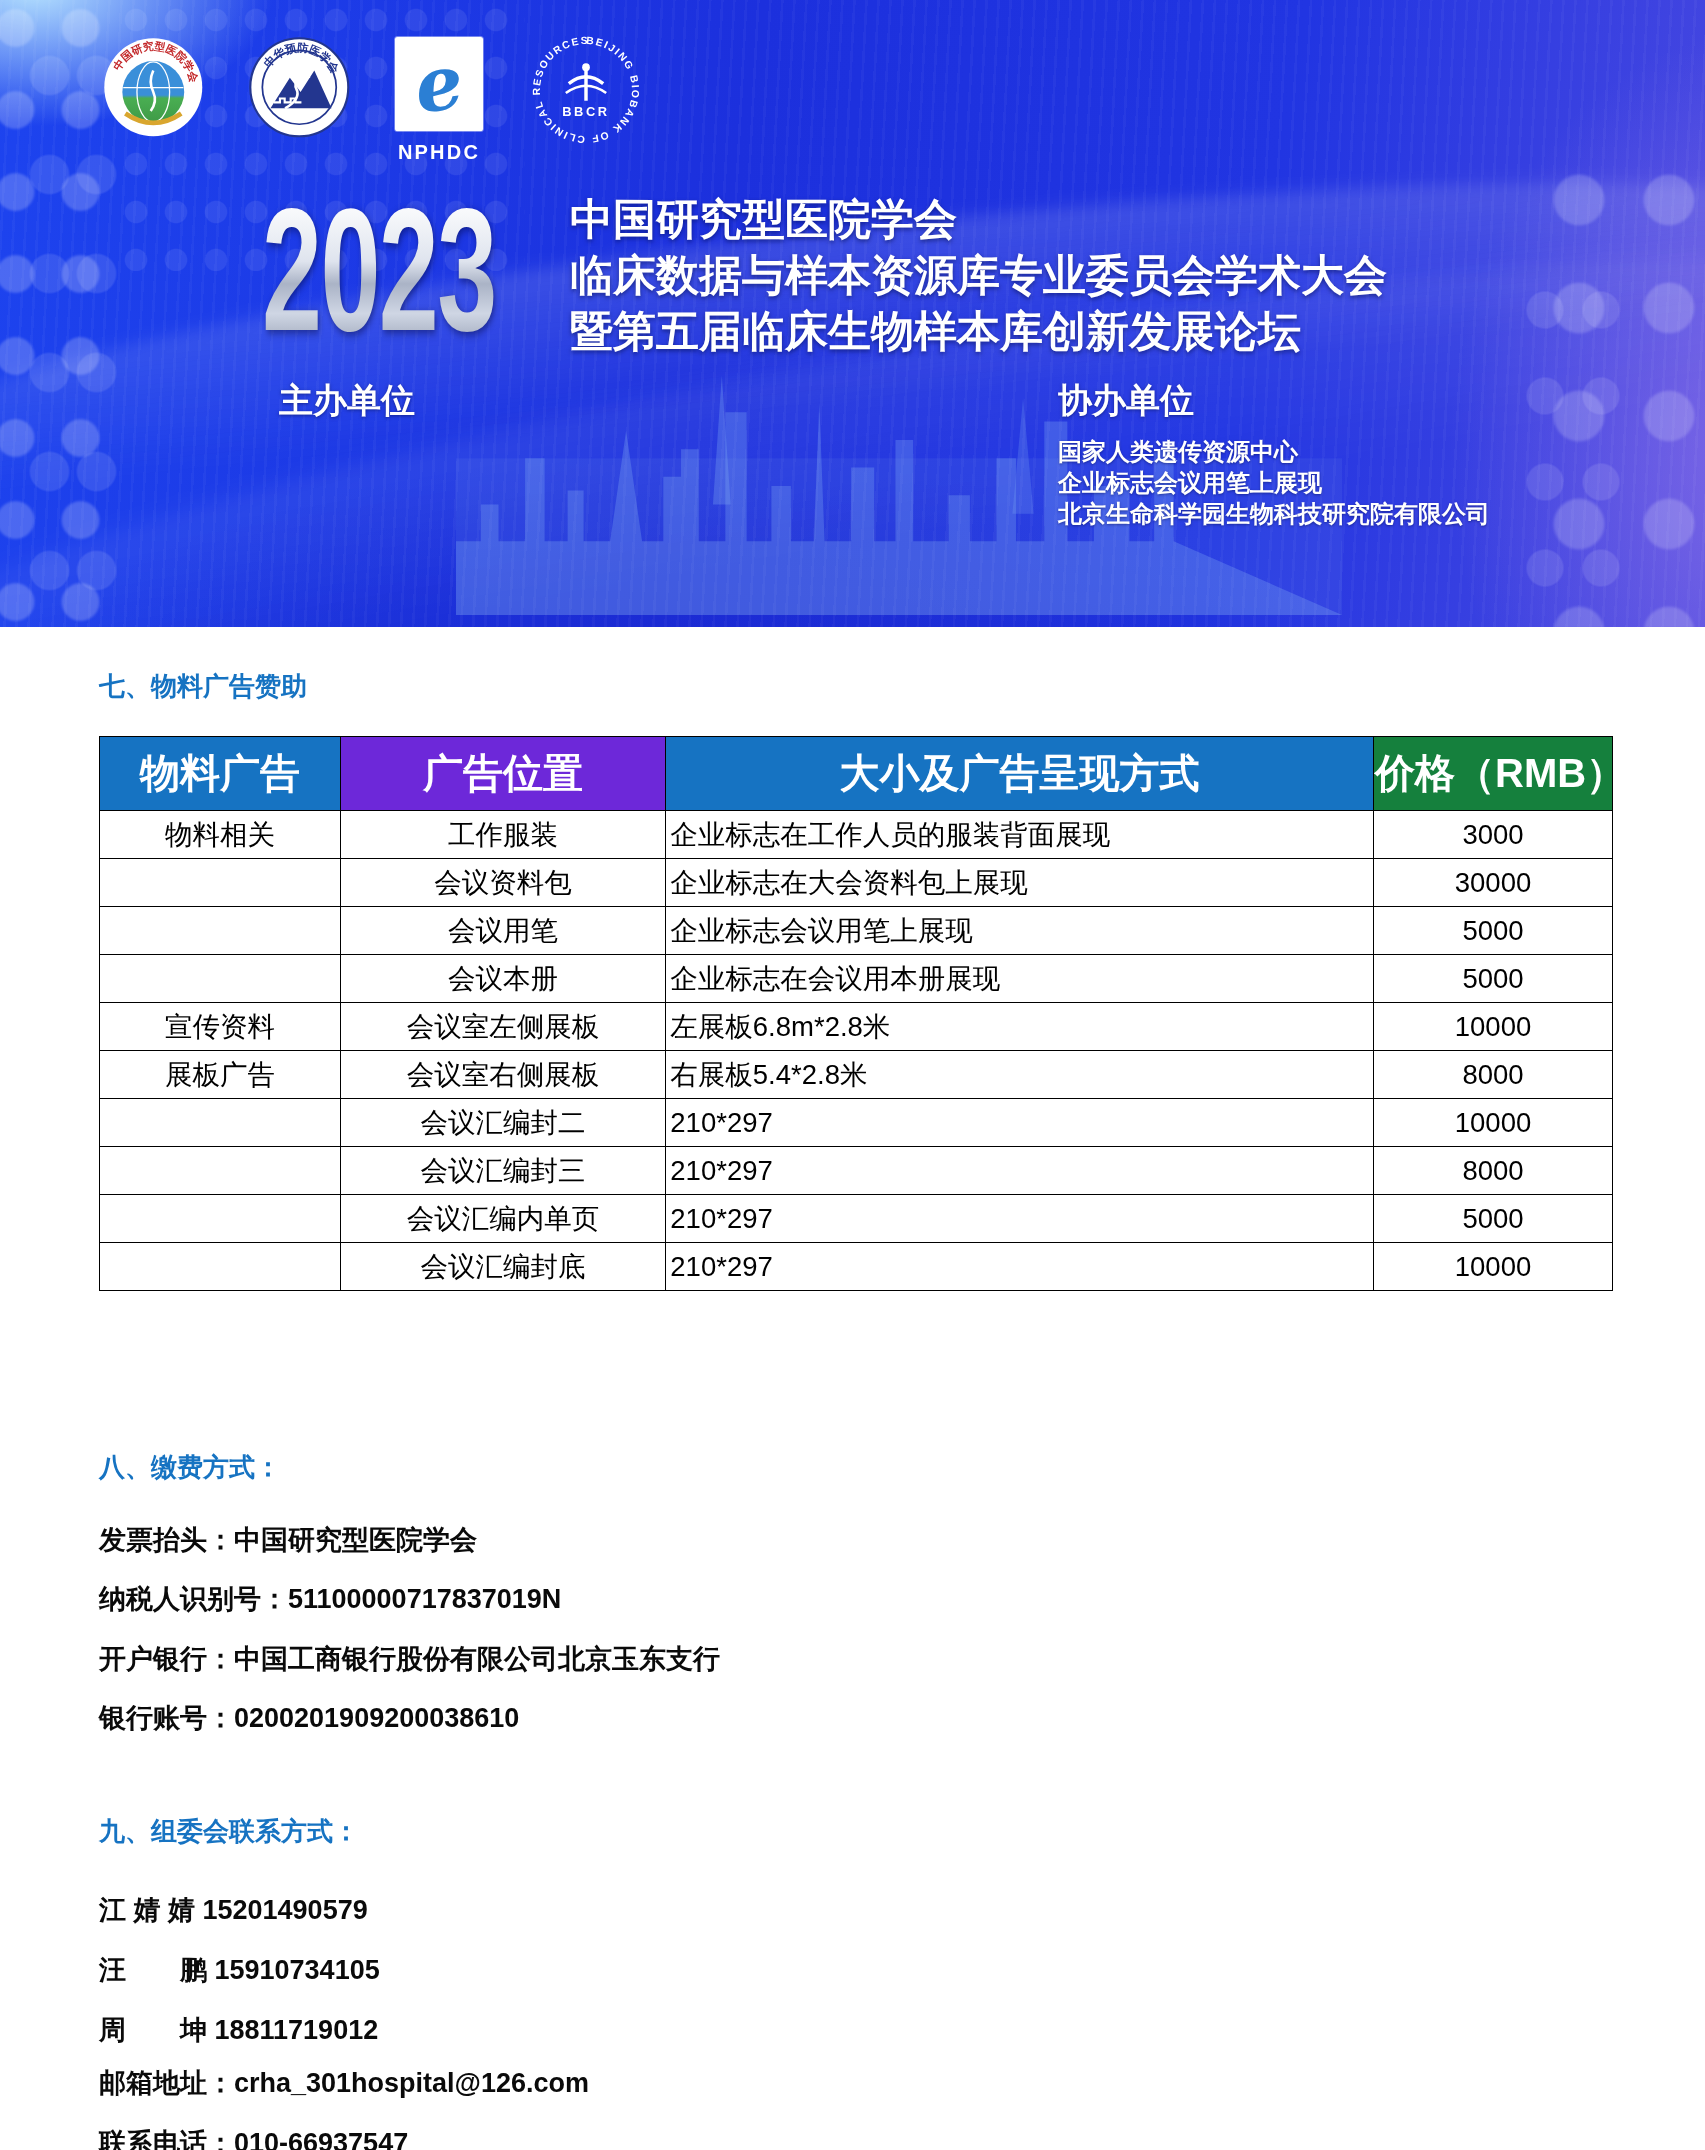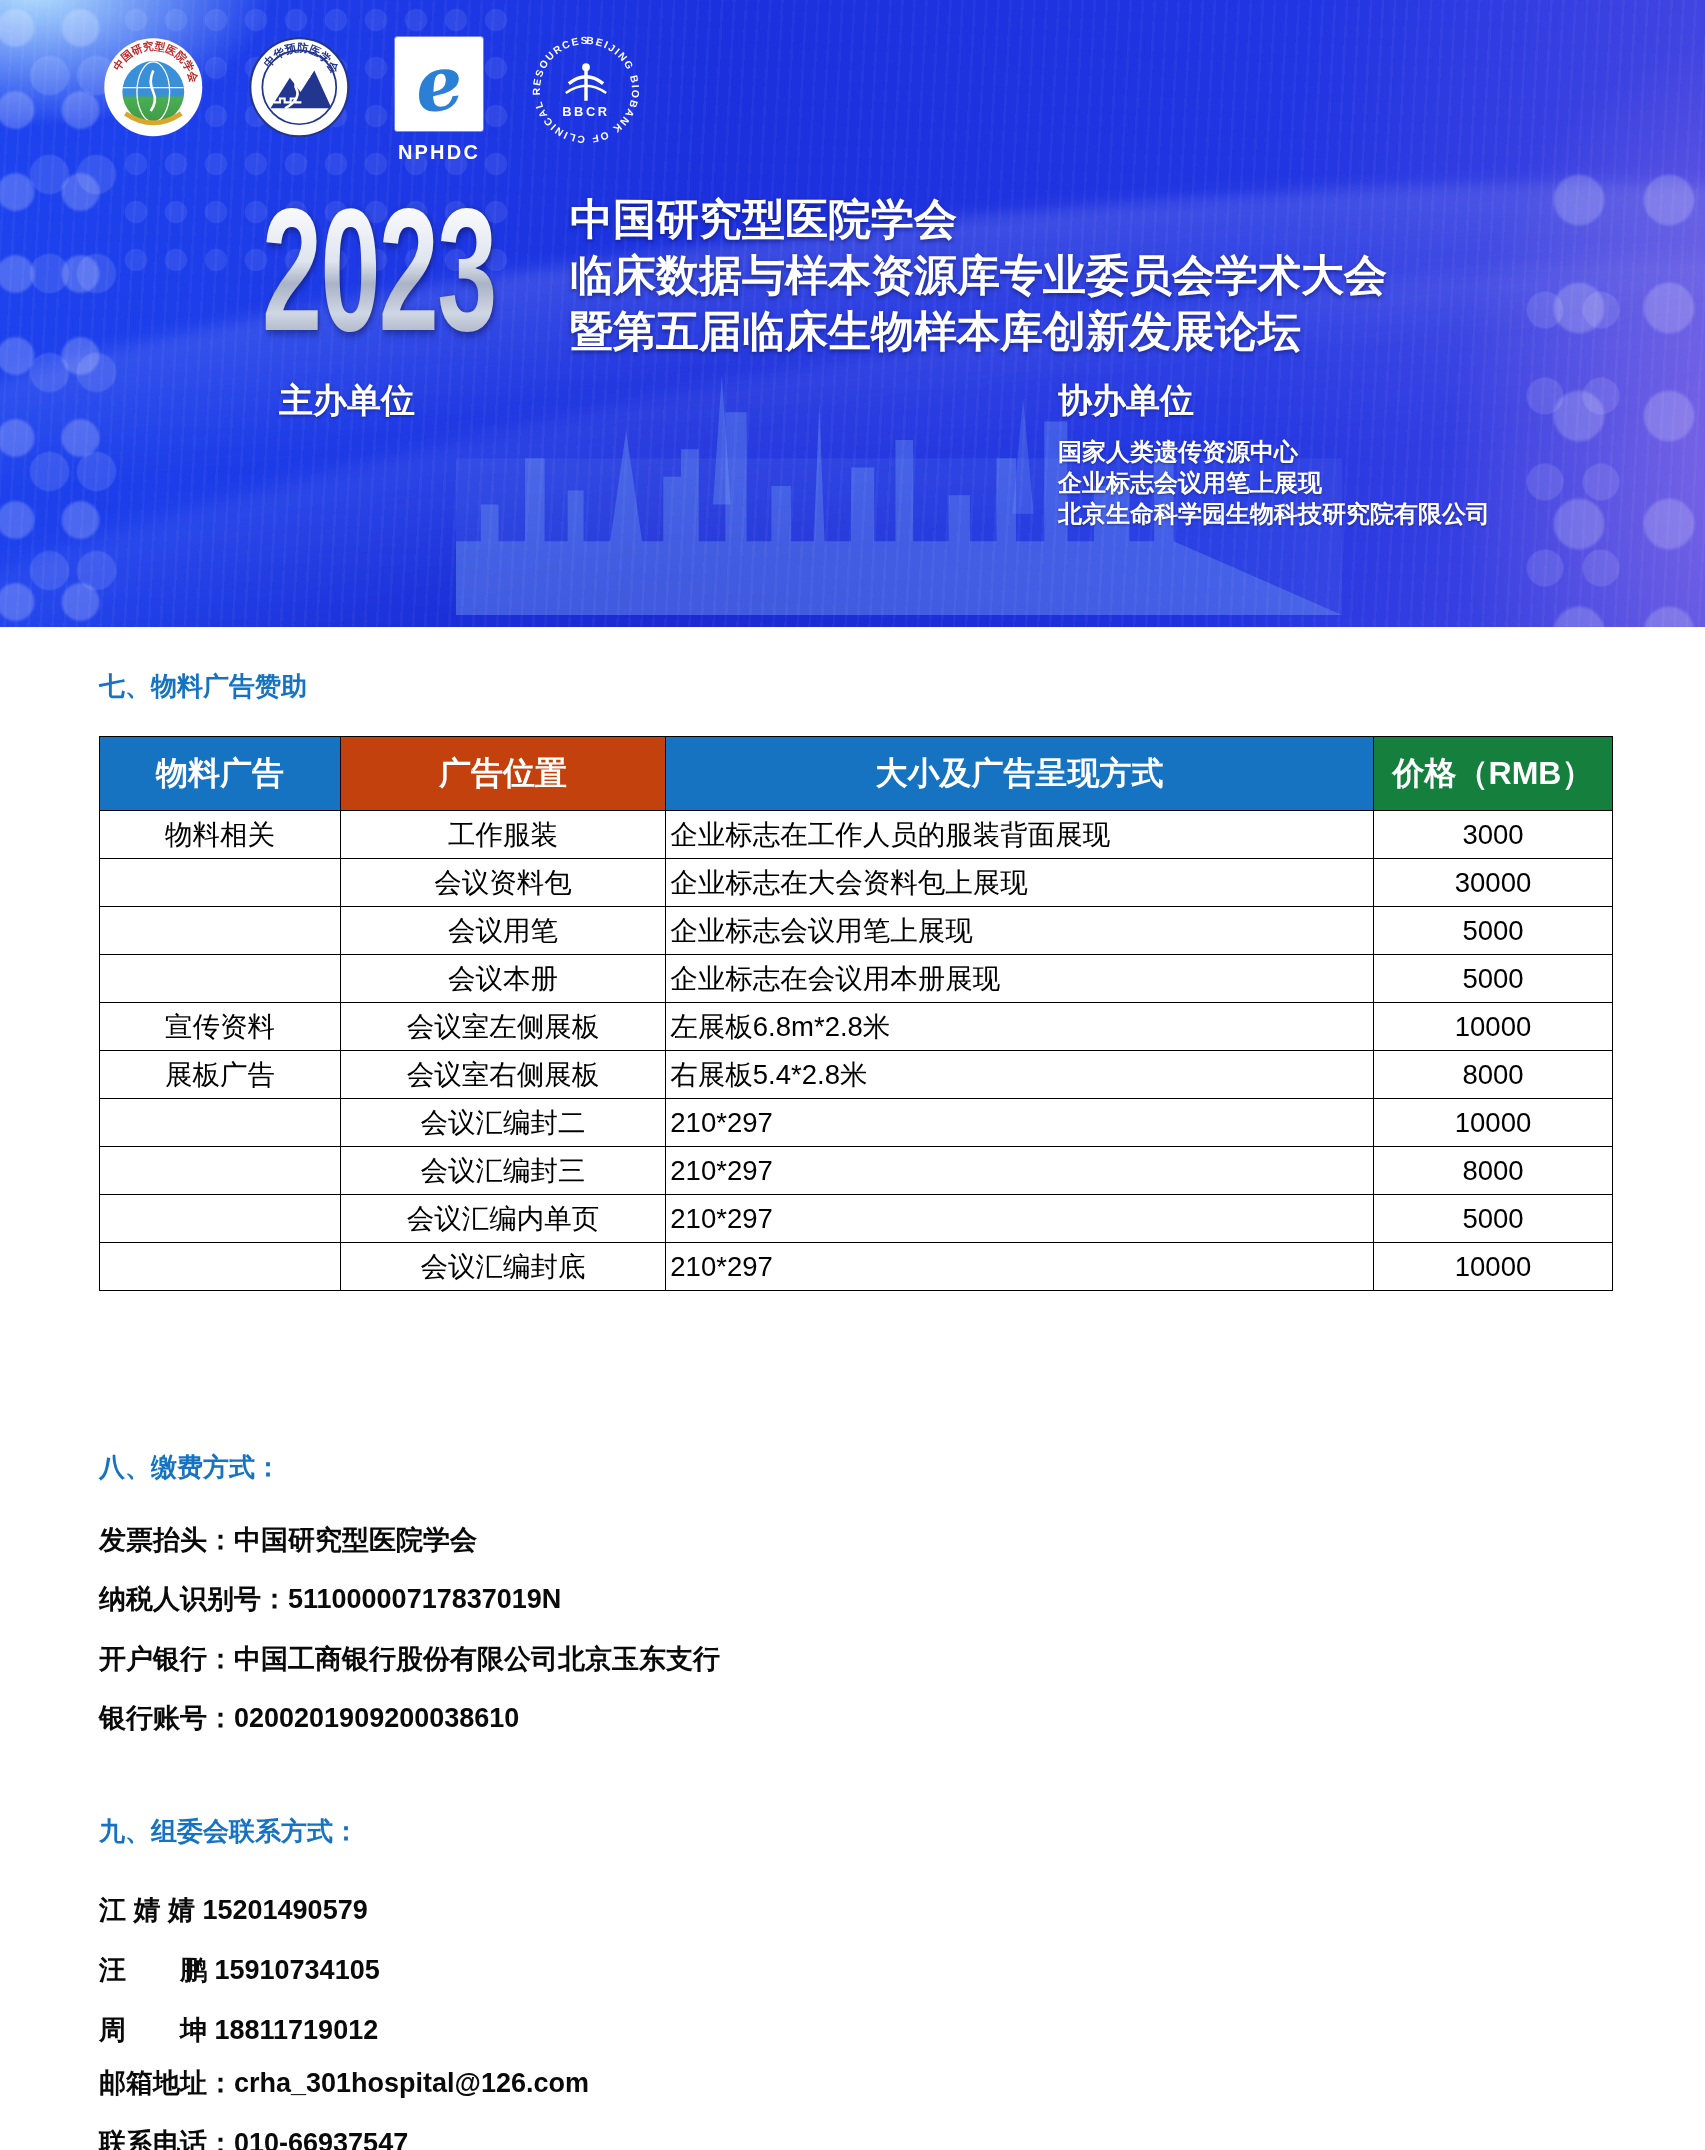--- a/index.html
+++ b/index.html
@@ -53,21 +53,21 @@
     text-shadow:0 1.3px 2.6px rgba(0,10,60,.45);}
 
   
   .sec-title{position:absolute;left:99px;font-size:26px;font-weight:700;white-space:nowrap;}
   .t7{top:669px;}
   .t8{top:1450px;}
   .t9{top:1814px;}
 
   table.ads{position:absolute;left:99px;top:736px;width:1512px;border-collapse:collapse;table-layout:fixed;}
   table.ads th,table.ads td{border:1.7px solid #000;overflow:hidden;white-space:nowrap;}
-  table.ads th{height:71px;color:#fff;font-size:32px;font-weight:800;text-align:center;}
+  table.ads th{height:71px;color:#fff;font-size:40px;font-weight:800;text-align:center;}
   table.ads td{height:45px;font-size:27.5px;font-weight:500;text-align:center;}
   table.ads td.c2{text-align:left;padding-left:4.3px;}
 
   .bodyline{position:absolute;left:99px;font-size:27px;font-weight:600;white-space:nowrap;color:#0a0a0a;}
   .p0{top:1522px;}.p1{top:1581px;}.p2{top:1641px;}.p3{top:1700px;}
   .k0{top:1892px;}.k1{top:1952px;}.k2{top:2012px;}.k3{top:2065px;}.k4{top:2125px;}
 </style>
 </head>
 <body>
 
@@ -179,21 +179,21 @@
   <table class="ads">
     <colgroup>
         <col style="width:241px">
         <col style="width:325px">
         <col style="width:708px">
         <col style="width:239px">
       </colgroup>
     <thead>
       <tr>
         <th style="background:#1673C2">物料广告</th>
-        <th style="background:#c2410c">广告位置</th>
+        <th style="background:#6d28d9">广告位置</th>
         <th style="background:#1673C2">大小及广告呈现方式</th>
         <th style="background:#15803d">价格（RMB）</th>
       </tr>
     </thead>
     <tbody>
         <tr>
           <td class="c0">物料相关</td>
           <td class="c1">工作服装</td>
           <td class="c2">企业标志在工作人员的服装背面展现</td>
           <td class="c3">3000</td>

